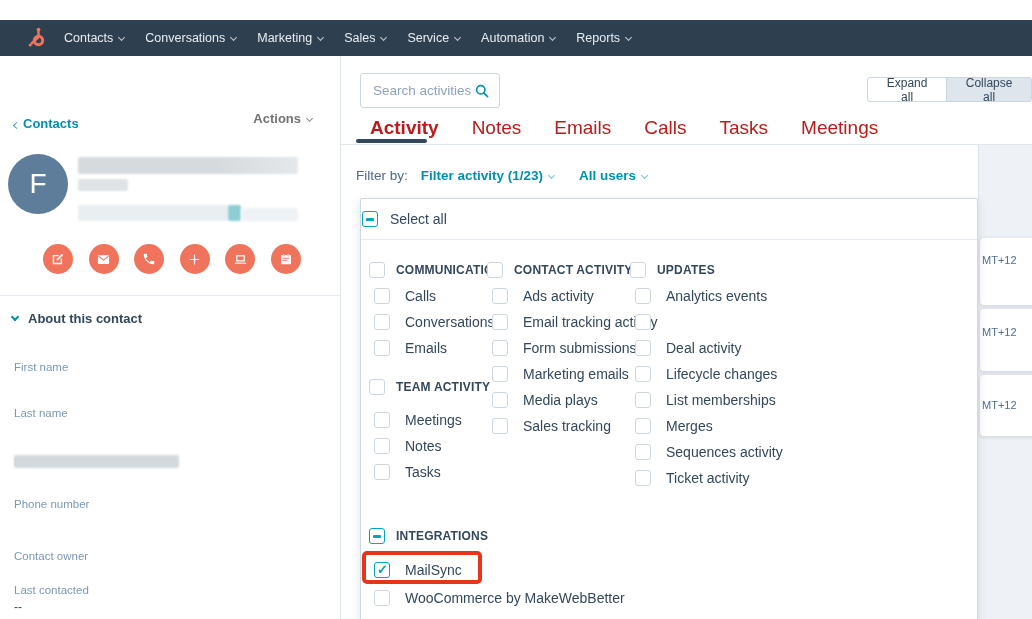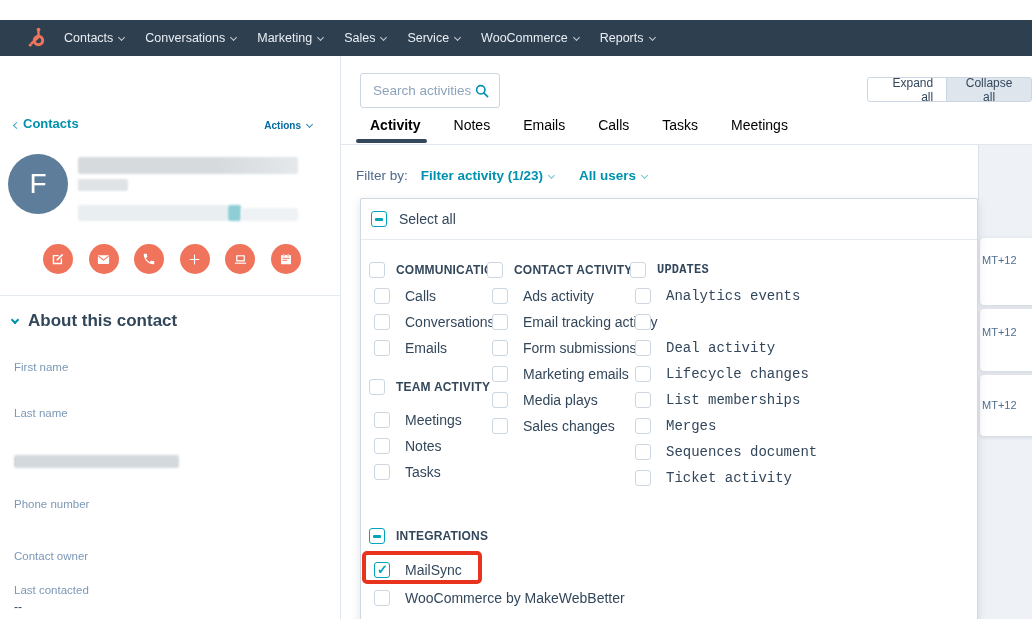--- a/index.html
+++ b/index.html
@@ -14,30 +14,30 @@
   .logo { width:26px; height:26px; margin:0 14px 0 24px; display:flex; align-items:center; justify-content:center; }
   .navitems { display:flex; align-items:center; gap:21px; }
   .navitem { color:#e9eef4; font-size:12.5px; cursor:pointer; white-space:nowrap; }
   .chv { display:inline-block; width:5px; height:5px; border-right:1.5px solid currentColor;
     border-bottom:1.5px solid currentColor; transform:rotate(45deg); vertical-align:2px; margin-left:6px; opacity:.8; }
   .chv-left { transform:rotate(135deg); margin:0 4px 0 0; vertical-align:0; }
   
   .sidebar { position:absolute; left:0; top:36px; width:341px; height:583px;
     background:#ffffff; border-right:1px solid #dfe5ec; z-index:10; }
   .back-link { position:absolute; left:14px; top:60px; color:#0091ae; font-size:13px; font-weight:bold; cursor:pointer; }
-  .actions-link { position:absolute; right:28px; top:64px; color:#0369a1; font-size:10px; font-weight:bold; cursor:pointer; }
+  .actions-link { position:absolute; right:28px; top:55px; color:#737373; font-size:13px; font-weight:bold; cursor:pointer; }
   .avatar { position:absolute; left:8px; top:98px; width:60px; height:60px; border-radius:50%;
     background:#5d7d9a; color:#fff; font-size:28px; display:flex; align-items:center; justify-content:center; }
   .blurbar { position:absolute; border-radius:2px; filter:blur(1.2px); }
   .qa-row { position:absolute; left:43px; top:188px; display:flex; gap:15.5px; }
   .qa-btn { width:30px; height:30px; border-radius:50%; background:#f0745c; display:flex;
     align-items:center; justify-content:center; cursor:pointer; }
   .side-divider { position:absolute; left:0; top:239px; width:341px; height:1px; background:#e5eaf0; }
   .about-hdr { position:absolute; left:12px; top:255px; display:flex; align-items:center; gap:10px;
-    font-size:17px; font-weight:bold; color:#33475b; }
+    font-size:13px; font-weight:bold; color:#33475b; }
   .about-chv { width:6px; height:6px; border-right:2px solid #0091ae; border-bottom:2px solid #0091ae;
     transform:rotate(45deg); margin-top:-3px; }
   .fld { position:absolute; left:14px; font-size:11.5px; color:#7c98b6; }
   .fld-val { position:absolute; left:14px; font-size:12px; color:#33475b; }
   
   .hdr-band { position:absolute; left:341px; top:36px; width:691px; height:89px; background:#ffffff; }
   .gray-bg  { position:absolute; left:341px; top:125px; width:691px; height:494px; background:#eef2f7; }
   .filter-strip { position:absolute; left:341px; top:125px; width:638px; height:55px; background:#ffffff;
     border-right:1px solid #d9e1ea; }
   .gutter { position:absolute; left:341px; top:125px; width:19px; height:483px; background:#ffffff; }
@@ -45,45 +45,45 @@
   .searchbox { position:absolute; left:360px; top:53px; width:140px; height:35px; background:#fff;
     border:1px solid #cbd6e2; border-radius:3px; }
   .searchbox input { position:absolute; left:0; top:0; width:112px; height:33px; border:none; outline:none;
     padding:0 0 0 12px; font-family:"Liberation Sans", sans-serif; font-size:13.5px; color:#0f172a; background:transparent; }
   .searchbox input::placeholder { color:#8da4bd; }
   .search-ic { position:absolute; right:9px; top:9px; }
   
   .ec-group { position:absolute; left:867px; top:57px; display:flex; }
   .ec-btn { height:25px; padding:0 13px; font-size:12px; color:#33475b; border:1px solid #cbd6e2;
     background:#fff; display:flex; align-items:center; cursor:pointer; }
-  .ec-btn.first { border-radius:3px 0 0 3px;text-align:right; }
+  .ec-btn.first { border-radius:3px 0 0 3px; }
   .ec-btn.second { border-radius:0 3px 3px 0; background:#dfe5ed; margin-left:-1px; }
   
   .tabs { position:absolute; left:370px; top:97px; display:flex; gap:33px; }
-  .tab { font-size:14px; color:#000000; cursor:pointer;text-align:right; }
+  .tab { font-size:19px; color:#b91c1c; cursor:pointer;text-align:right; }
   .tab.active { font-weight:bold; }
   .tab-underline { position:absolute; left:356px; top:119px; width:71px; height:4px; background:#33475b; border-radius:2px; }
   .tab-divider { position:absolute; left:341px; top:124px; width:691px; height:1px; background:#e1e7ee; }
   
   .filter-row { position:absolute; left:356px; top:148px; display:flex; align-items:flex-start; gap:13px; font-size:13.5px; }
   .filter-lbl { color:#50688a; }
   .filter-dd { color:#0091ae; font-weight:600; cursor:pointer; }
   .filter-dd .chv { opacity:.55; }
   .filter-dd + .filter-dd { margin-left:12px; }
   
   .tl-card { position:absolute; left:980px; width:58px; background:#ffffff; border-radius:4px 0 0 4px;
     box-shadow:0 1px 4px rgba(45,62,80,.18); z-index:5; }
   .tl-card span { position:absolute; left:2px; font-size:11px; color:#516f90; }
   
   .panel { position:absolute; left:360px; top:178px; width:618px; height:430px; background:#ffffff;
     border:1px solid #cfd9e4; border-radius:2px; box-shadow:0 3px 10px rgba(45,62,80,.15); z-index:20; }
   .selall-row { position:absolute; left:0; top:0; width:100%; height:41px; border-bottom:1px solid #e5ebf1;
-    display:flex; align-items:center; padding-left:10px; gap:12px; font-size:14px; }
+    display:flex; align-items:center; padding-left:1px; gap:12px; font-size:14px; }
   .pcol { position:absolute; top:58px; }
-  .pcol.c1 { left:8px; }  .pcol.c2 { left:126px; } .pcol.c3 { left:269px;font-family:Liberation Mono, monospace; }
+  .pcol.c1 { left:8px; }  .pcol.c2 { left:126px; } .pcol.c3 { left:269px; }
   .row { height:26px; display:flex; align-items:center; white-space:nowrap; }
   .row.hdr { gap:11px; font-size:12px; font-weight:bold; letter-spacing:.2px; }
   .row.itm { padding-left:5px; gap:15px; font-size:14px; cursor:pointer; }
   .row.gap13 { margin-top:13px; }
   .row.gap7 { margin-top:7px; }
   .row.gap8 { margin-top:8px; }
   .row.gap2 { margin-top:2px;text-align:center; }
   .integrations { position:absolute; left:8px; top:324px; }
   .cb { width:16px; height:16px; border:1px solid #cbd6e2; border-radius:3px; background:#fff;
     position:relative; flex:none; cursor:pointer; }
@@ -112,21 +112,21 @@
           <circle cx="13.5" cy="14.5" r="4.2" fill="none" stroke-width="3"></circle>
         </g>
       </svg>
     </div>
     <nav class="navitems">
       <span class="navitem"><span>Contacts</span><i class="chv"></i></span>
       <span class="navitem"><span>Conversations</span><i class="chv"></i></span>
       <span class="navitem"><span>Marketing</span><i class="chv"></i></span>
       <span class="navitem"><span>Sales</span><i class="chv"></i></span>
       <span class="navitem"><span>Service</span><i class="chv"></i></span>
-      <span class="navitem"><span>WooCommerce</span><i class="chv"></i></span>
+      <span class="navitem"><span>Automation</span><i class="chv"></i></span>
       <span class="navitem"><span>Reports</span><i class="chv"></i></span>
     </nav>
   </header>
 
   <aside class="sidebar">
     <span class="back-link"><i class="chv chv-left"></i><span>Contacts</span></span>
     <span class="actions-link"><span>Actions</span><i class="chv"></i></span>
 
     <div class="avatar">
         <span>F</span>
@@ -306,21 +306,21 @@
       <div class="row itm">
         <span class="cb"></span>
         <span>Marketing emails</span>
       </div>
       <div class="row itm">
         <span class="cb"></span>
         <span>Media plays</span>
       </div>
       <div class="row itm">
         <span class="cb"></span>
-        <span>Sales changes</span>
+        <span>Sales tracking</span>
       </div>
     </div>
 
     <div class="pcol c3">
       <div class="row hdr">
         <span class="cb"></span>
         <span>UPDATES</span>
       </div>
       <div class="row itm">
         <span class="cb"></span>
@@ -340,21 +340,21 @@
       <div class="row itm">
         <span class="cb"></span>
         <span>List memberships</span>
       </div>
       <div class="row itm">
         <span class="cb"></span>
         <span>Merges</span>
       </div>
       <div class="row itm">
         <span class="cb"></span>
-        <span>Sequences document</span>
+        <span>Sequences activity</span>
       </div>
       <div class="row itm">
         <span class="cb"></span>
         <span>Ticket activity</span>
       </div>
     </div>
 
     <div class="integrations">
       <div class="row hdr">
         <span class="cb ind"></span>

